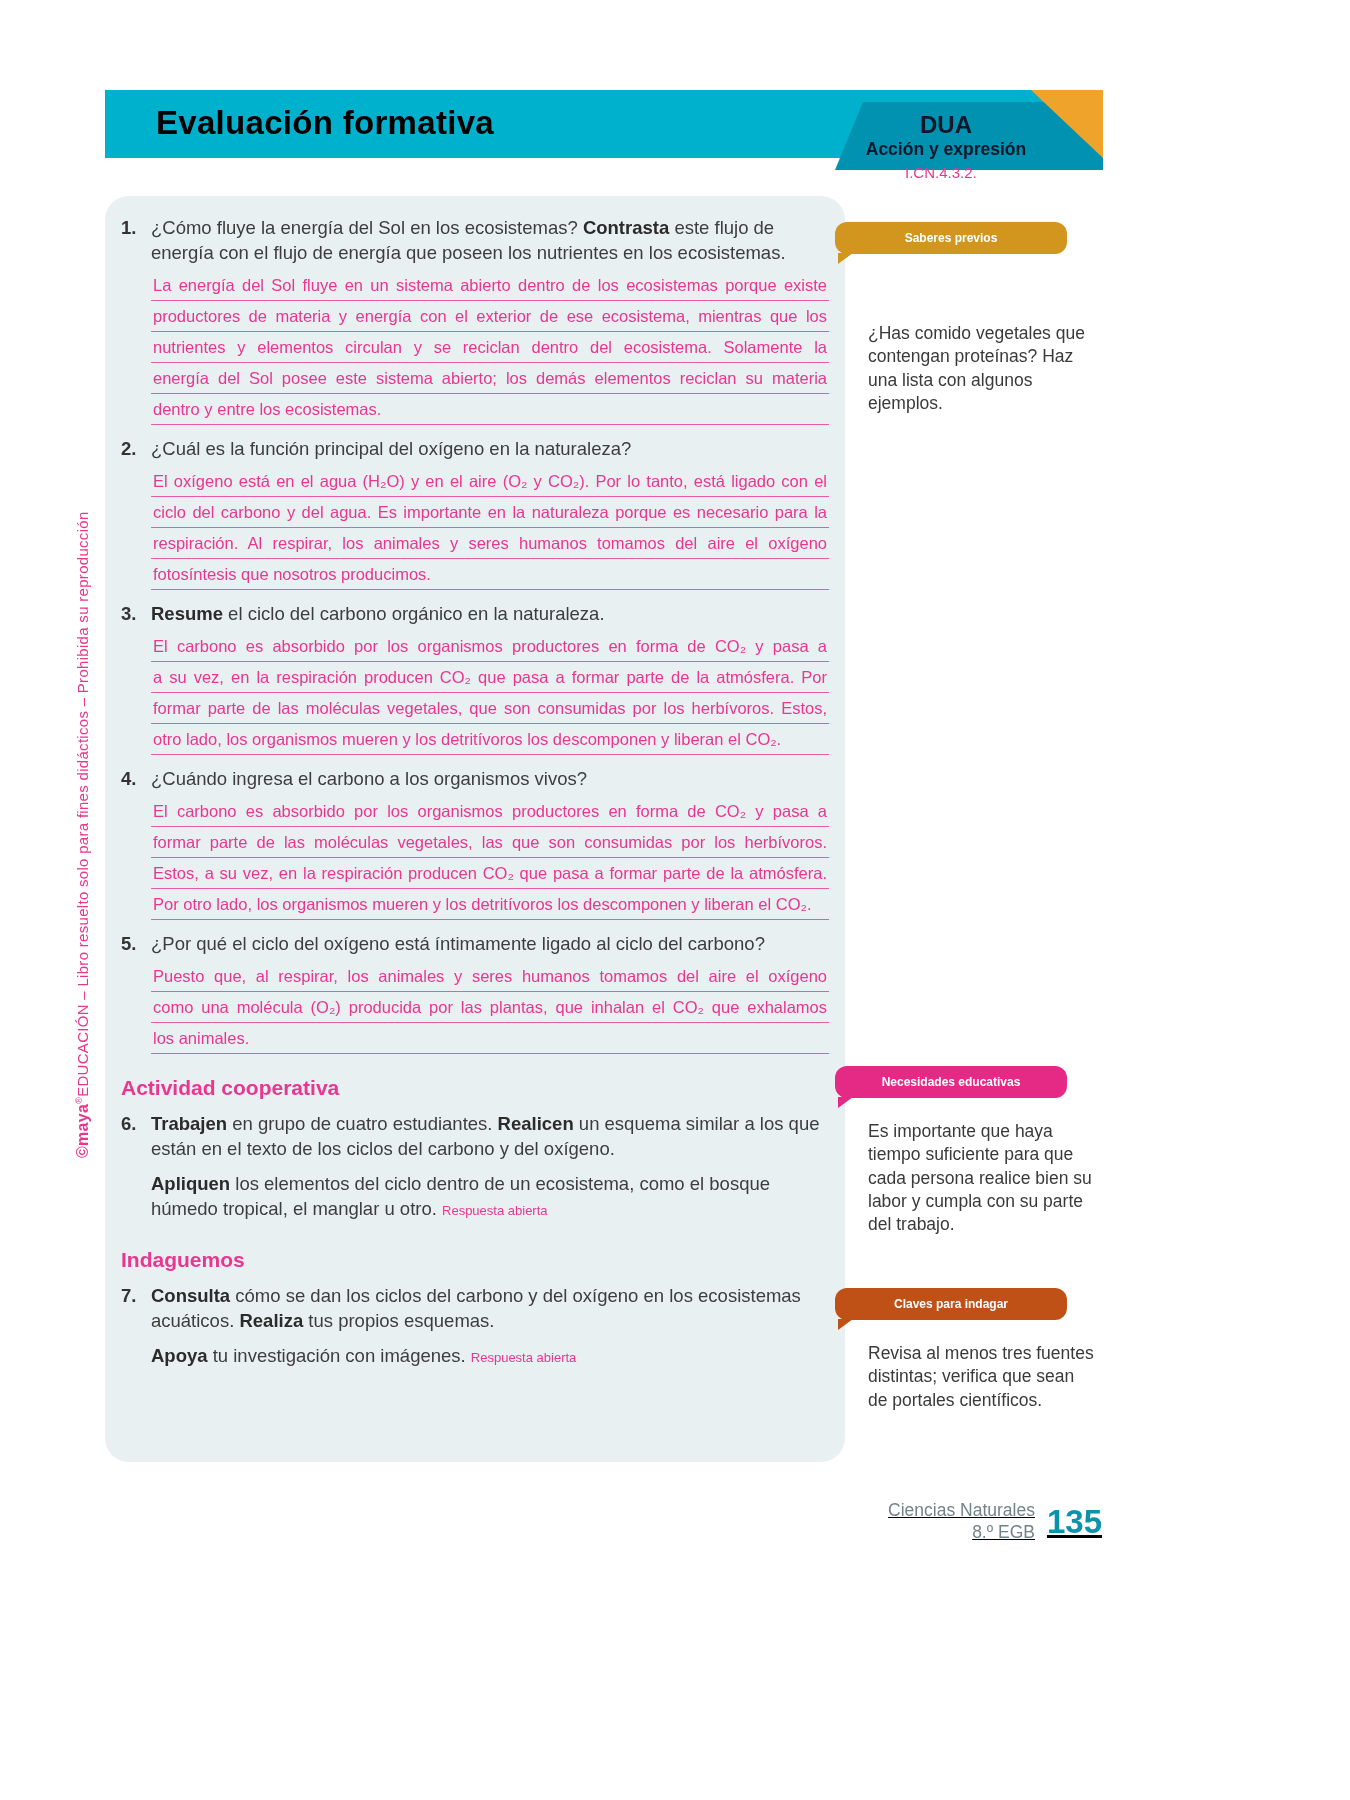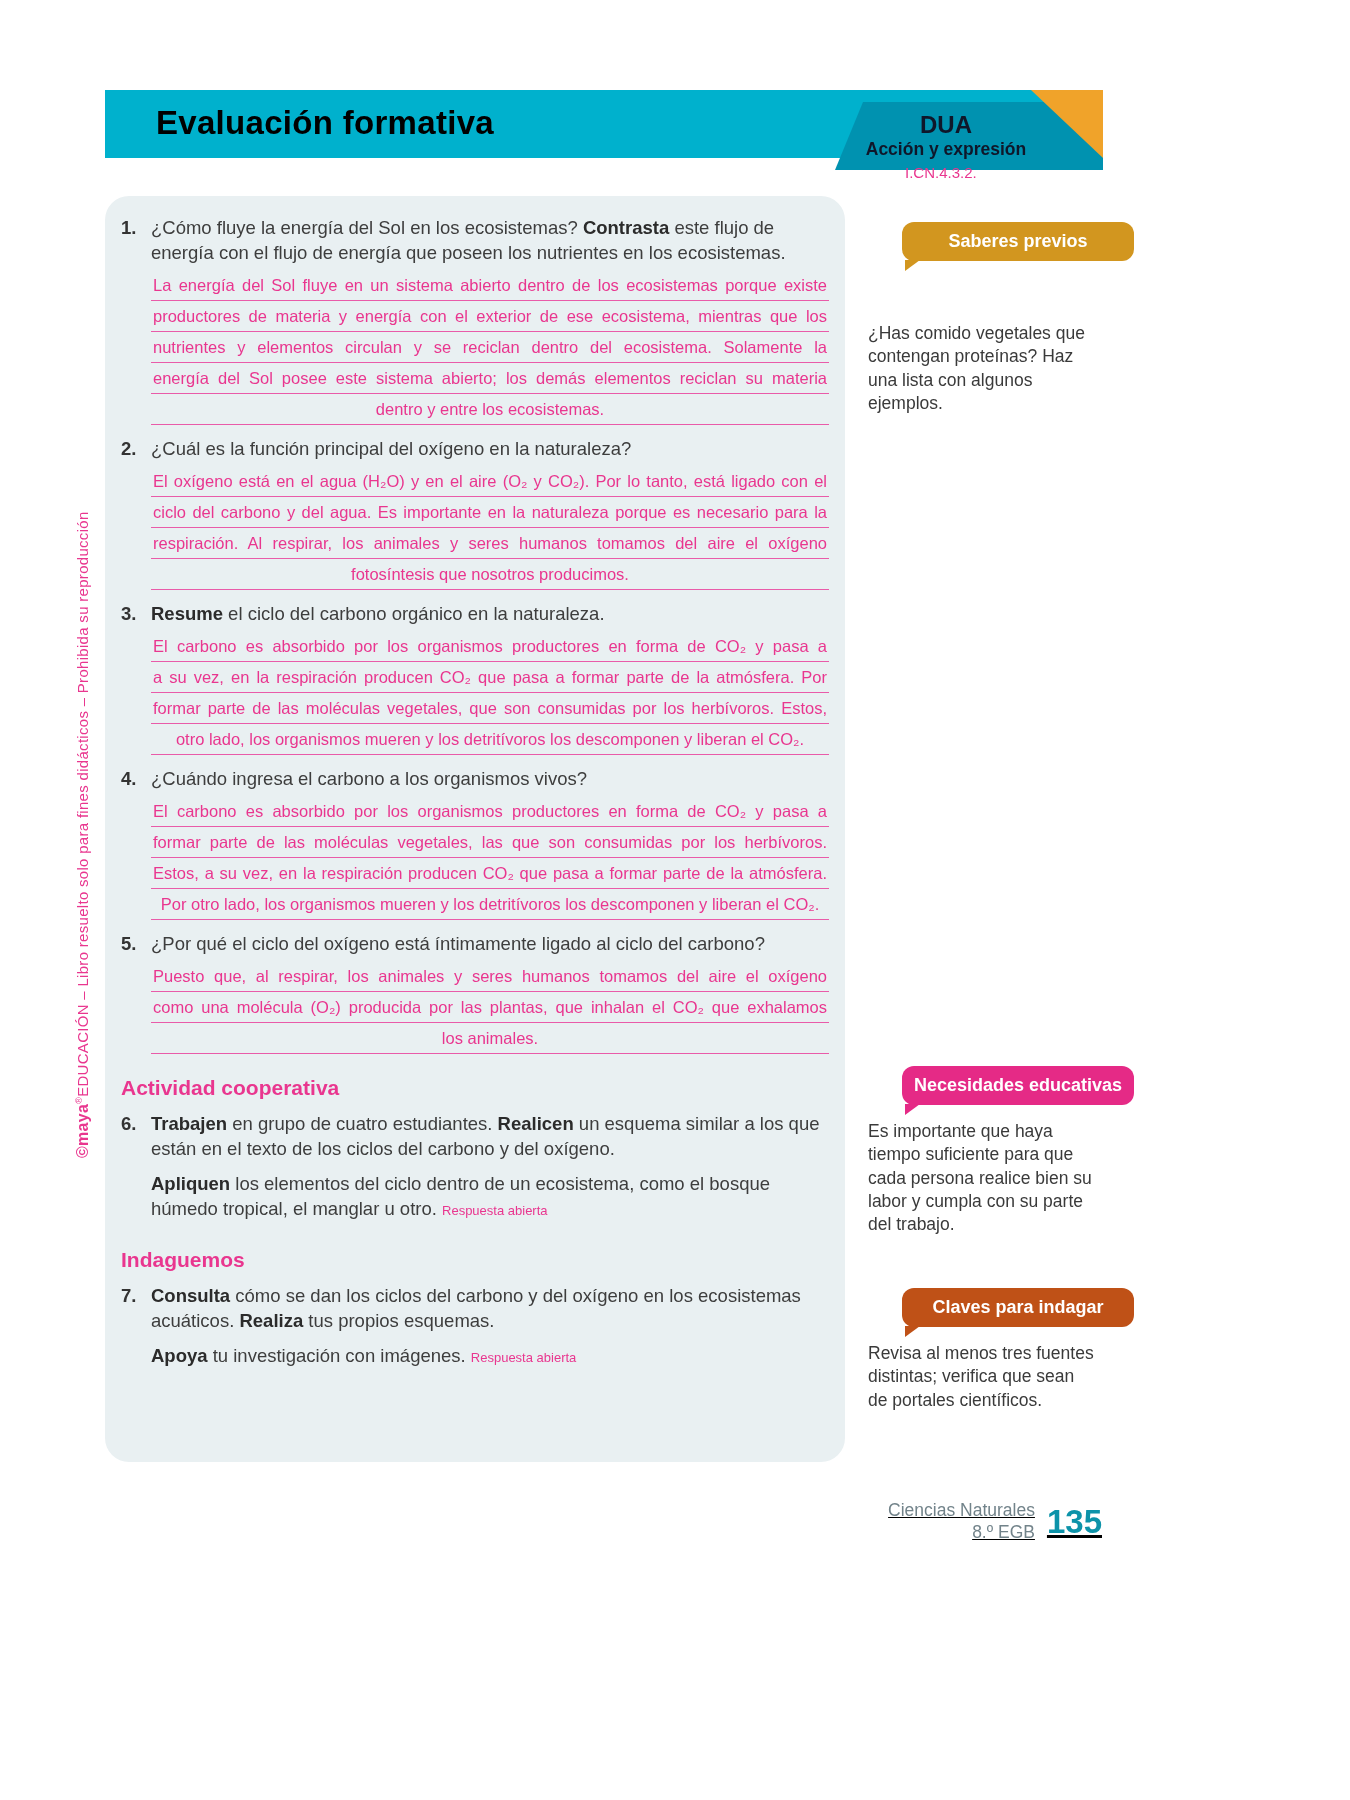--- a/index.html
+++ b/index.html
@@ -31,27 +31,27 @@
              background:#e9f0f2; border-radius:24px; padding:20px 16px 0 12px; }
   .q { display:flex; margin-bottom:12px; }
   .q-num { flex:none; width:34px; padding-left:4px; font-weight:bold; font-size:18.5px; color:#333333; line-height:1.35; }
   .q-body { flex:1; font-size:18.5px; color:#3d3d3d; line-height:1.35; }
   .q-body .b { font-weight:bold; color:#2b2b2b; }
   .prompt { margin-bottom:4px; }
   .prompt.second { margin-top:10px; }
   .open { color:#e9368f; font-size:13px; }
   .ans { margin-top:4px; }
   .ans-line { color:#e9368f; font-size:16.5px; line-height:30px; height:31px;
-              border-bottom:1.4px solid rgba(233,54,150,.8); padding:0 2px; overflow:hidden;text-align:center; }
+              border-bottom:1.4px solid rgba(233,54,150,.8); padding:0 2px; overflow:hidden; }
   .ans-line.j { text-align:justify; text-align-last:justify; }
   .sec-h { color:#e9368f; font-weight:bold; font-size:21px; margin:22px 0 12px 4px; }
 
   
-  .bubble { position:absolute; left:902px; width:232px; border-radius:12px; color:#ffffff;
-            font-weight:bold; font-size:18px; text-align:center; padding:9px 6px; }
+  .bubble { position:absolute; left:835px; width:232px; border-radius:12px; color:#ffffff;
+            font-weight:bold; font-size:12px; text-align:center; padding:9px 6px; }
   .bubble::after { content:""; position:absolute; left:3px; bottom:-10px;
                    border-top:11px solid; border-right:15px solid transparent; }
   .bubble.saberes { top:222px; background:#d2961f; } .bubble.saberes::after { border-top-color:#d2961f; }
   .bubble.necesidades { top:1066px; background:#e52a86; } .bubble.necesidades::after { border-top-color:#e52a86; }
   .bubble.claves { top:1288px; background:#bf5117; } .bubble.claves::after { border-top-color:#bf5117; }
   .side-body { position:absolute; left:868px; width:228px; font-size:17.5px; color:#3a3a3a; line-height:1.33; }
   .side-body.saberes { top:274px;margin-top:48px; }
   .side-body.necesidades { top:1120px; }
   .side-body.claves { top:1342px; }
 

